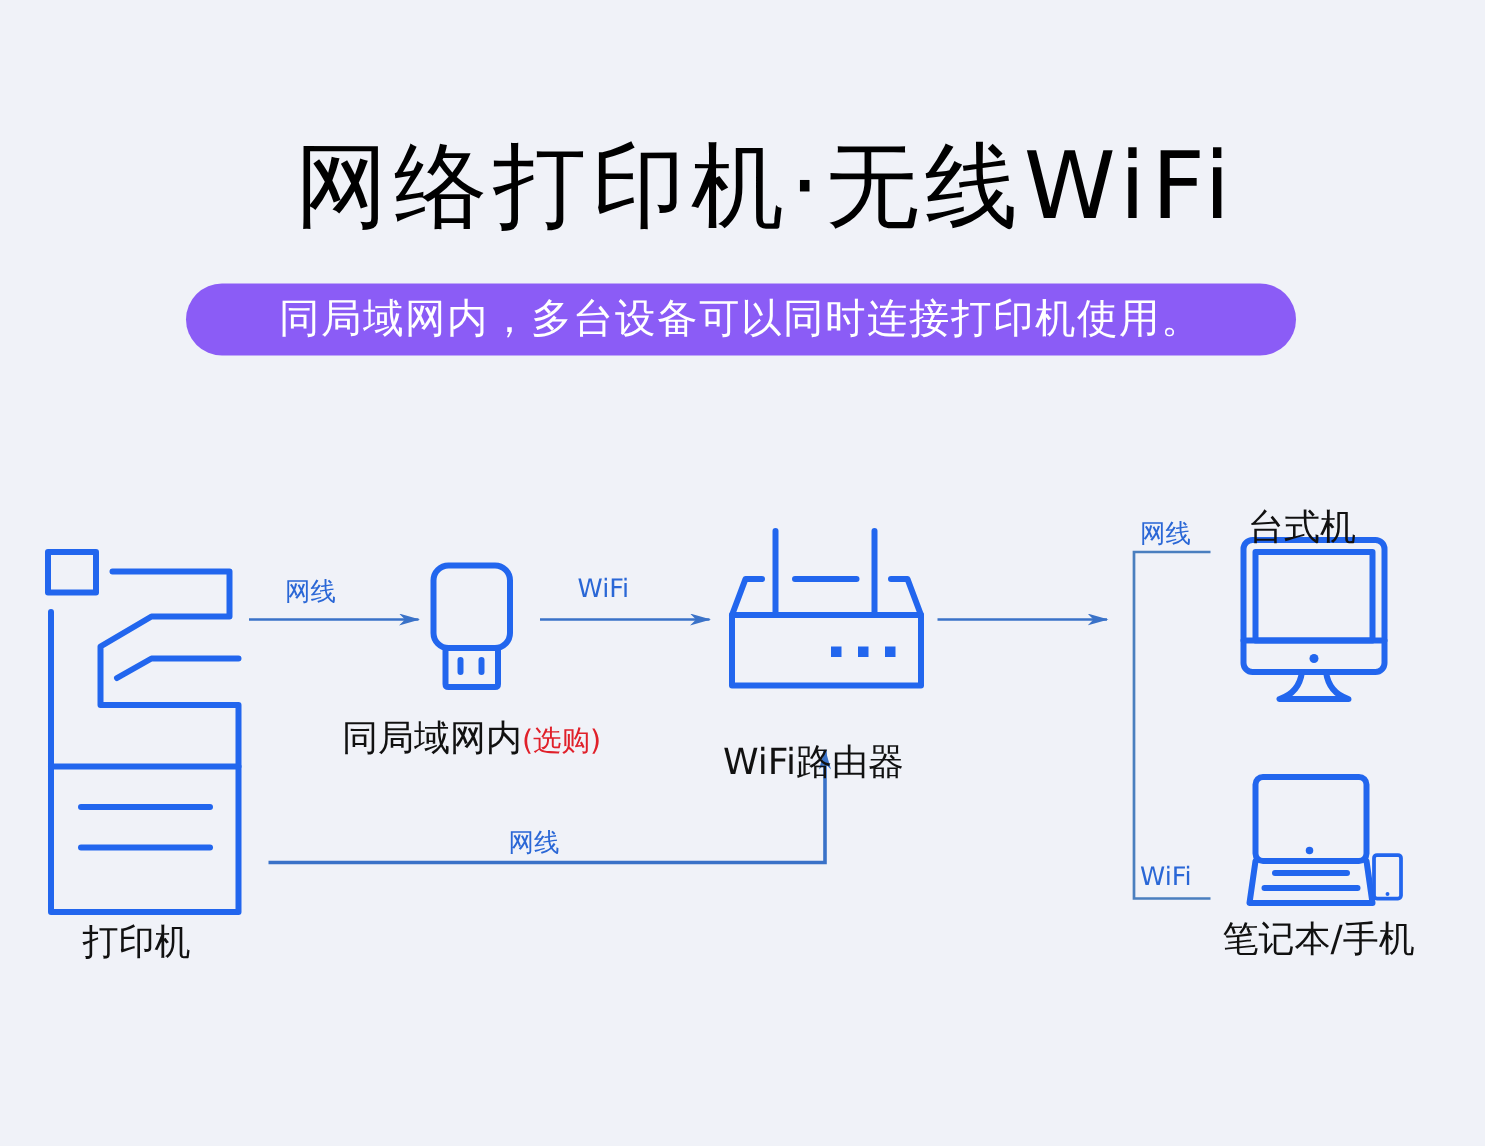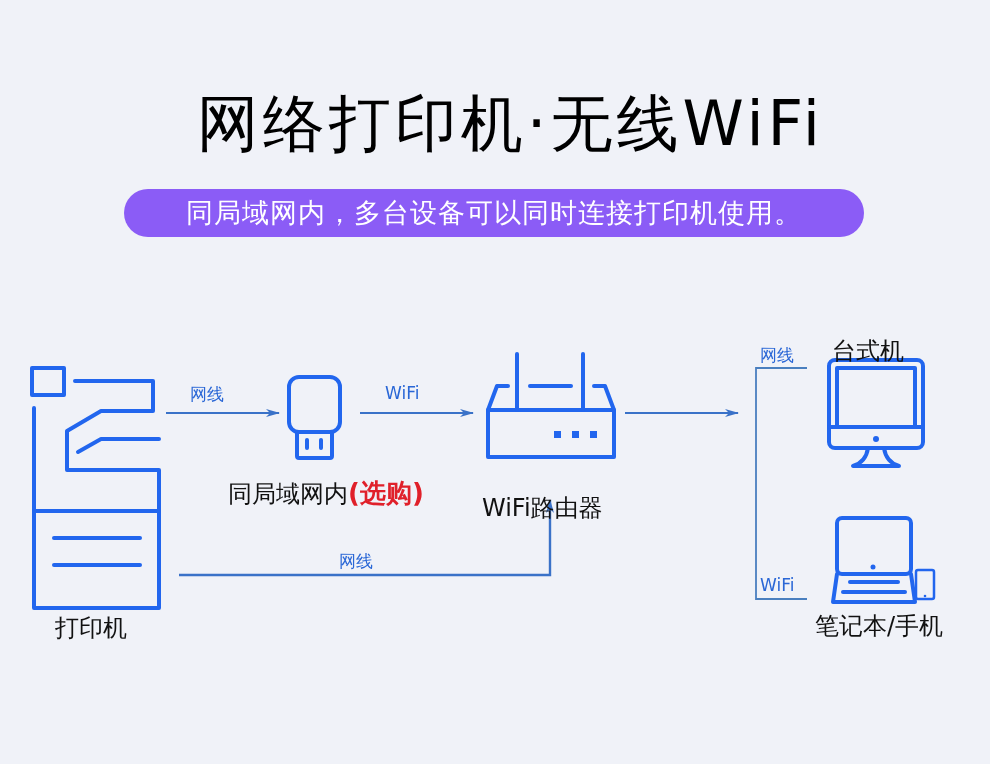--- a/index.html
+++ b/index.html
@@ -73,21 +73,21 @@
   <g fill="none" stroke="#3a72c8" stroke-width="1.8">
     <line x1="166" y1="413" x2="279" y2="413" marker-end="url(#arr)"></line>
     <line x1="360" y1="413" x2="473" y2="413" marker-end="url(#arr)"></line>
     <line x1="625" y1="413" x2="738" y2="413" marker-end="url(#arr)"></line>
     <polyline points="179,575 550,575 550,500" marker-end="url(#arr)" stroke-width="2.4"></polyline>
     <polyline points="807,368 756,368 756,599 807,599" stroke="#4a7fbf"></polyline>
   </g>
 </svg>
 
 <div class="lbl" style="left:55px;top:612px;text-align:right;">打印机</div>
-<div class="lbl" style="left:228px;top:476px;"><span>同局域网内</span><span class="red" style="font-size:26px;font-weight:bold;">(选购)</span></div>
+<div class="lbl" style="left:228px;top:476px;"><span>同局域网内</span><span class="red" style="font-size:19px;">(选购)</span></div>
 <div class="lbl" style="left:482px;top:492px;">WiFi路由器</div>
 <div class="lbl" style="left:832px;top:307px;margin-top:28px;">台式机</div>
 <div class="lbl" style="left:815px;top:610px;">笔记本/手机</div>
 
 <div class="conn" style="left:190px;top:383px;">网线</div>
 <div class="conn" style="left:385px;top:383px;">WiFi</div>
 <div class="conn" style="left:339px;top:550px;">网线</div>
 <div class="conn" style="left:760px;top:344px;">网线</div>
 <div class="conn" style="left:760px;top:575px;">WiFi</div>
 

